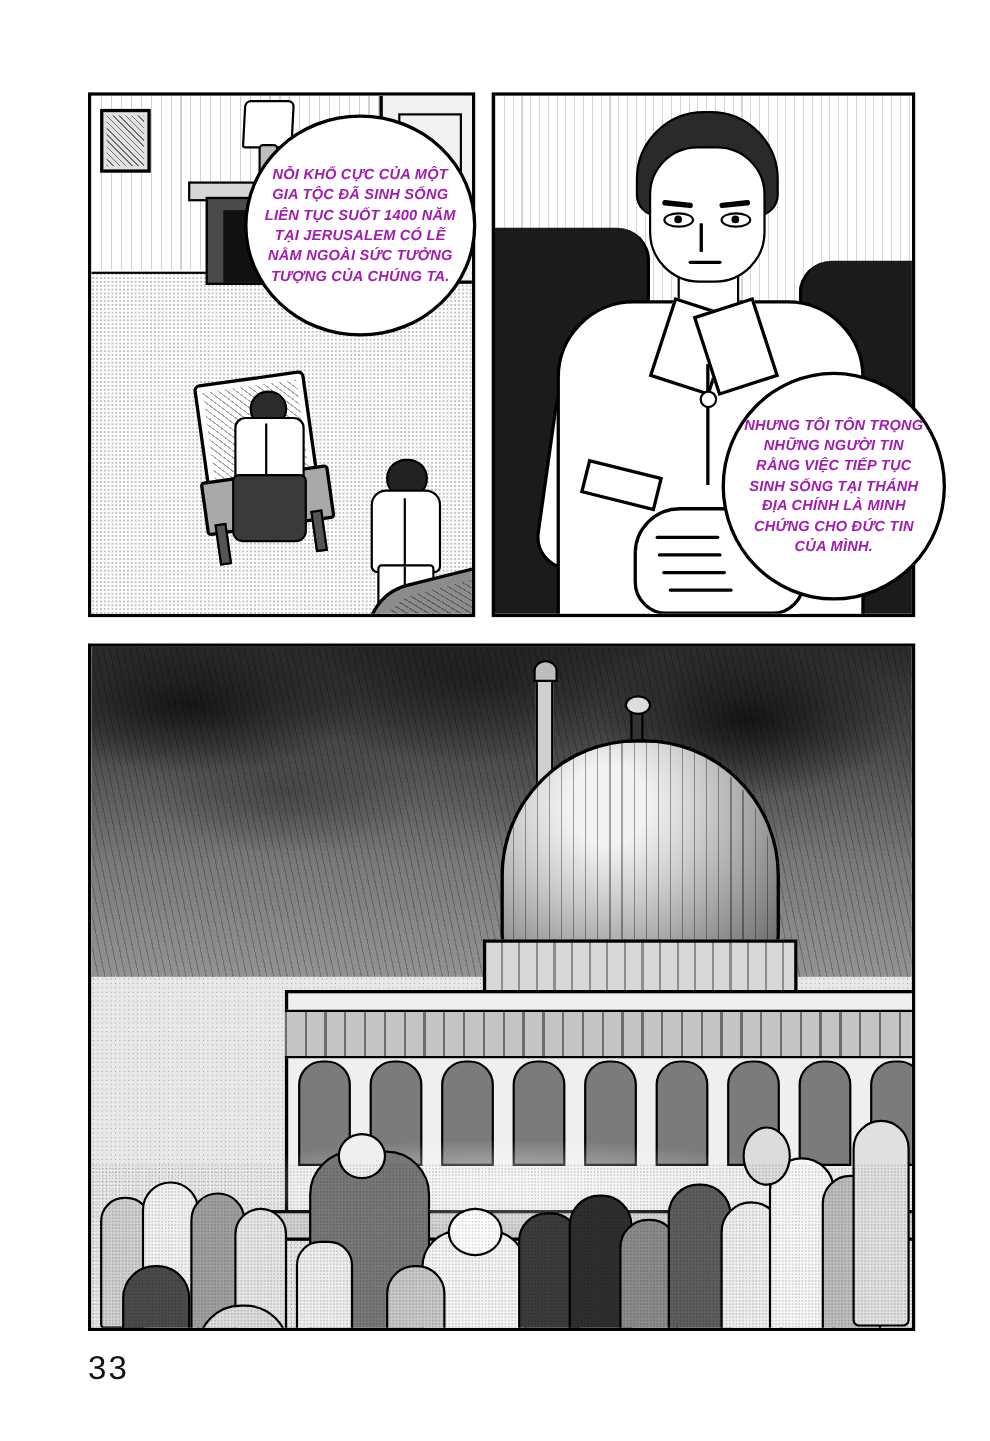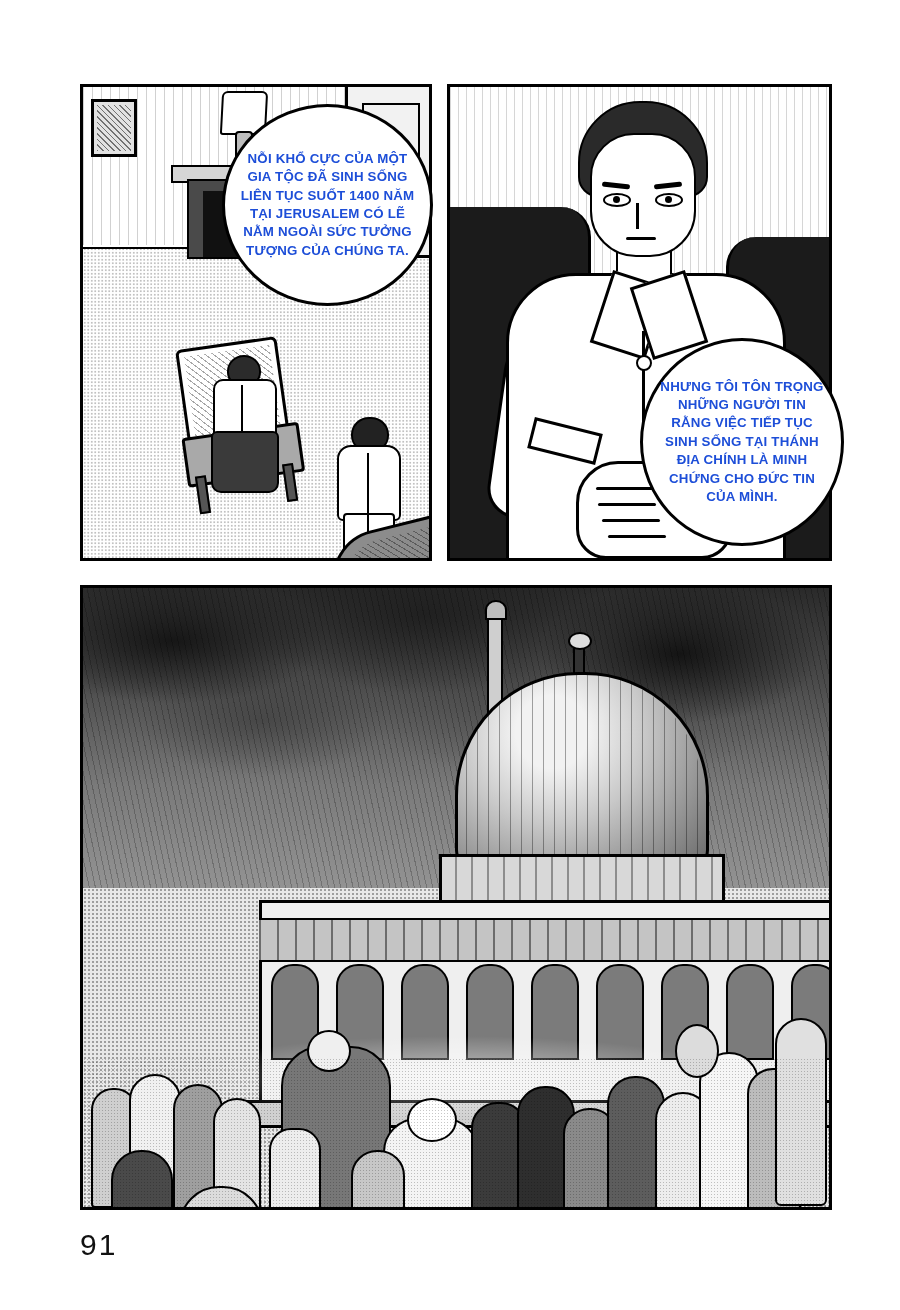--- a/index.html
+++ b/index.html
@@ -392,28 +392,29 @@
     align-items: center;
     justify-content: center;
     text-align: center;
     z-index: 10;
   }
   .balloon p {
     margin: 0;
     padding: 0 14px;
     font-family: "Liberation Sans", sans-serif;
     font-weight: 700;
-    color: #1d4ed8;
+    color: #a21caf;
     text-transform: uppercase;
     line-height: 1.38;
     letter-spacing: .2px;
+    font-style: italic;
   }
   #balloon-1 { left: 222px; top: 104px;  width: 205px; height: 196px; }
   #balloon-1 p { font-size: 13.3px; }
-  #balloon-2 { left: 640px; top: 338px;  width: 198px; height: 202px; }
+  #balloon-2 { left: 656px; top: 338px;  width: 198px; height: 202px; }
   #balloon-2 p { font-size: 13.3px; }
   #balloon-3 { left: 98px;  top: 604px;  width: 224px; height: 250px; }
   #balloon-3 p { font-size: 13.5px; }
 
   
   #page-number {
     position: absolute;
     left: 80px;
     top: 1228px;
     font-family: "Liberation Sans", sans-serif;
@@ -565,15 +566,15 @@
 
   <div class="balloon" id="balloon-1">
     <p>NỖI KHỔ CỰC CỦA MỘT GIA TỘC ĐÃ SINH SỐNG LIÊN TỤC SUỐT 1400 NĂM TẠI JERUSALEM CÓ LẼ NẰM NGOÀI SỨC TƯỞNG TƯỢNG CỦA CHÚNG TA.</p>
   </div>
 
   <div class="balloon" id="balloon-2">
     <p>NHƯNG TÔI TÔN TRỌNG NHỮNG NGƯỜI TIN RẰNG VIỆC TIẾP TỤC SINH SỐNG TẠI THÁNH ĐỊA CHÍNH LÀ MINH CHỨNG CHO ĐỨC TIN CỦA MÌNH.</p>
   </div>
 
 
-  <div id="page-number">91</div>
+  <div id="page-number">33</div>
 
 </div>
 
 </body></html>

